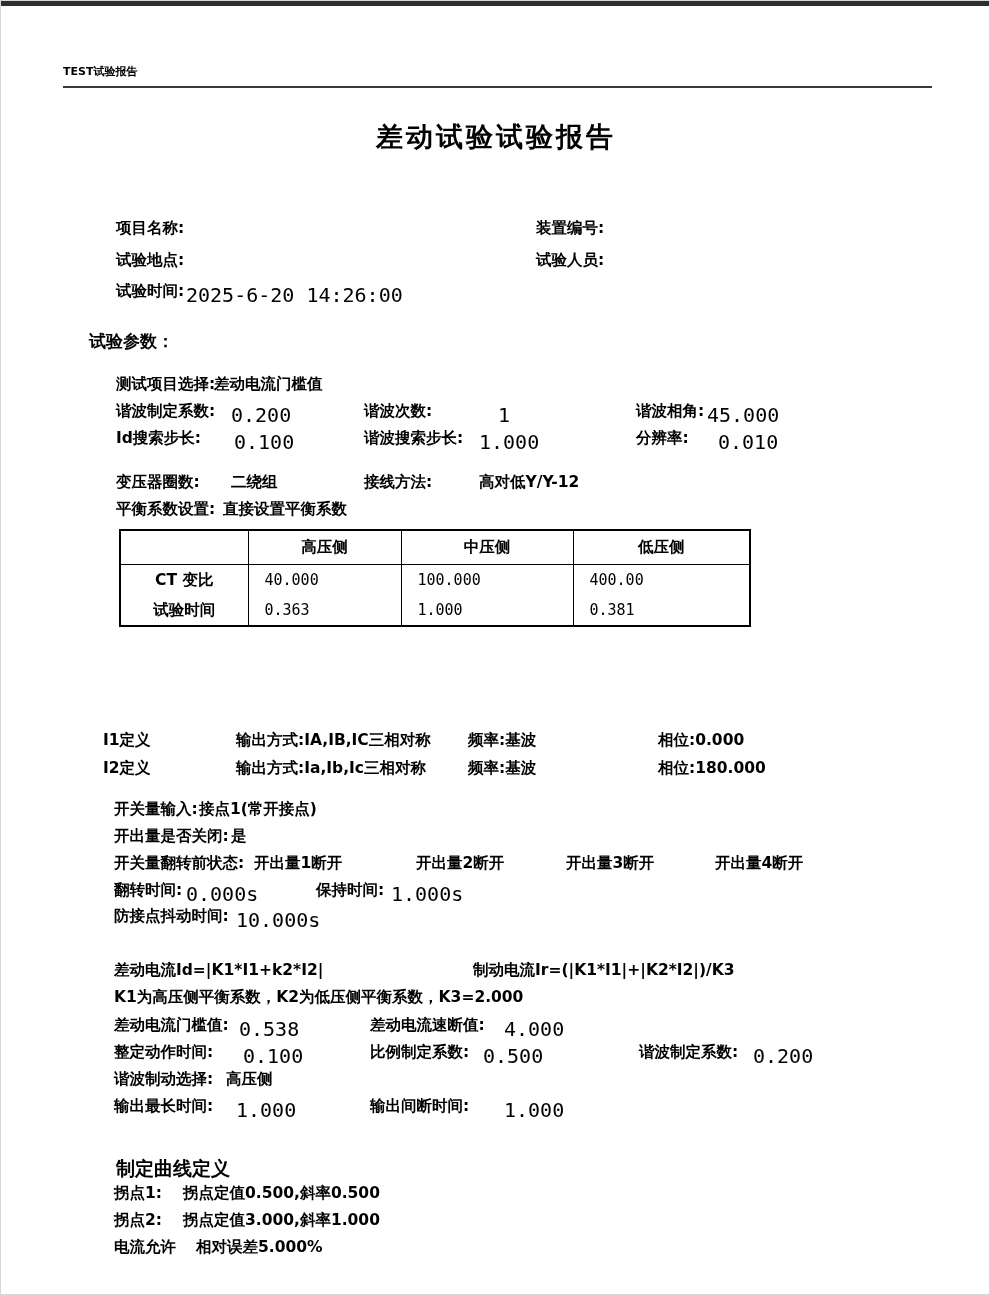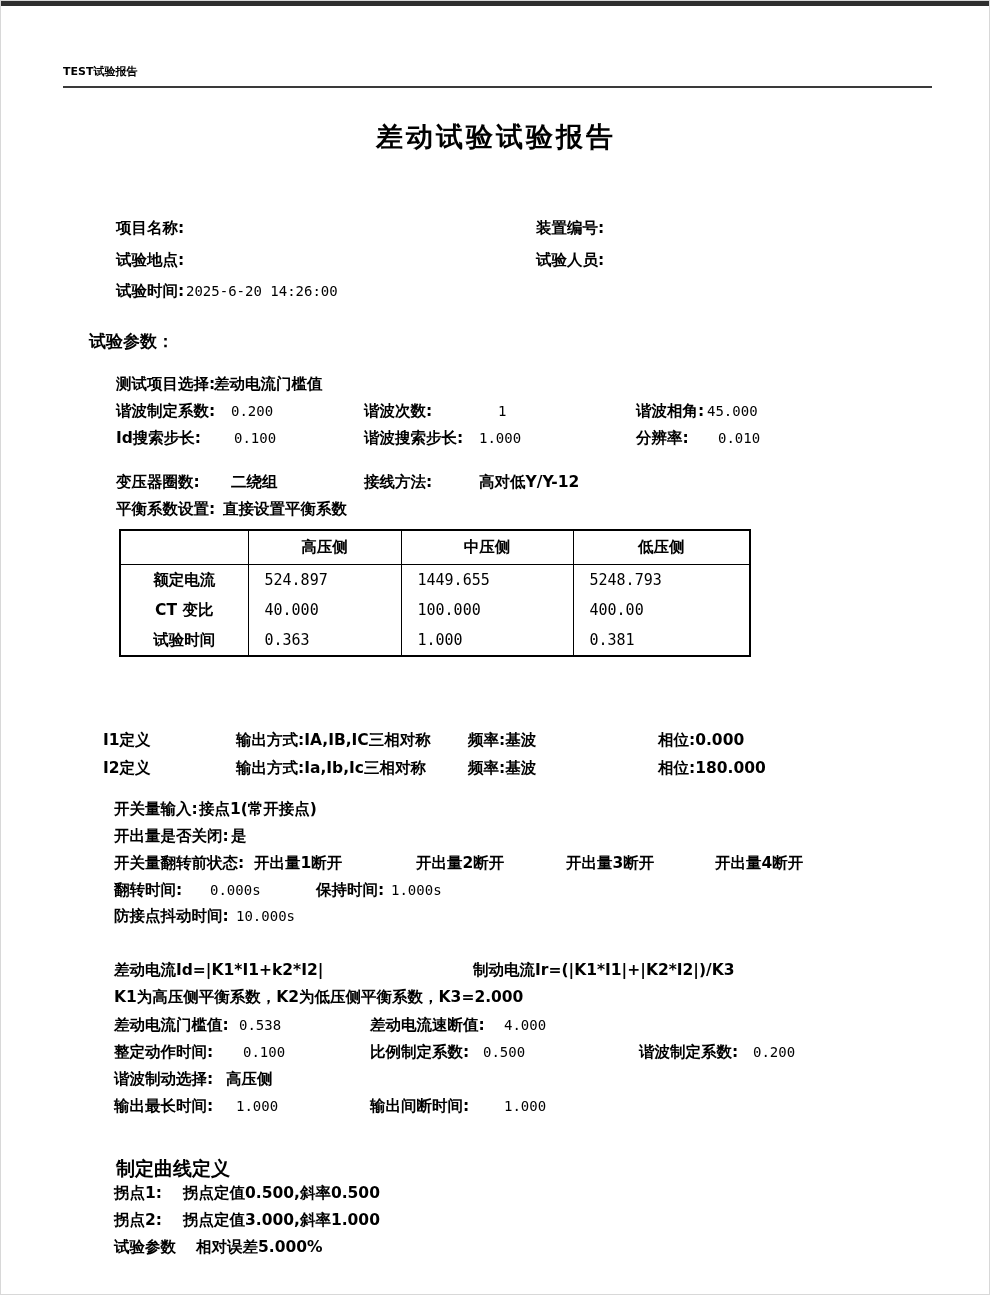--- a/index.html
+++ b/index.html
@@ -1,21 +1,21 @@
 <!DOCTYPE html>
 <html><head>
 <meta charset="utf-8">
 <style>
   html,body{margin:0;padding:0;background:#fff;}
   .page{position:relative;width:990px;height:1295px;background:#ffffff;
         box-sizing:border-box;border:1px solid #d8d8d8;overflow:hidden;
         font-family:"DejaVu Sans",sans-serif;color:#000;}
   .topbar{position:absolute;left:0;top:0;width:100%;height:5px;background:#2e2e2e;}
   .t{position:absolute;white-space:pre;font-size:15.5px;font-weight:600;color:#000;line-height:1.2;}
-  .v{font-family:"DejaVu Sans Mono",monospace;font-size:14px;font-weight:400;}
+  .v{font-family:"DejaVu Sans Mono",monospace;font-size:20px;font-weight:400;}
   .sm{font-size:11px;}
   .title{left:0;top:120px;width:990px;text-align:center;font-size:27px;font-weight:700;letter-spacing:3px;}
   .h2{font-size:17px;font-weight:700;}
   .rule{position:absolute;height:0;border-top:2px solid #3a3a3a;}
   table.rtable{position:absolute;left:118px;top:528px;border-collapse:collapse;table-layout:fixed;
         border:2px solid #000;font-size:15.5px;}
   table.rtable th, table.rtable td{border-left:1.5px solid #000;padding:0;}
   table.rtable th:first-child, table.rtable td:first-child{border-left:none;}
   table.rtable thead th{border-bottom:1.5px solid #000;height:33px;font-weight:600;text-align:center;}
   table.rtable td{height:30px;}
@@ -77,26 +77,20 @@
     <thead>
       <tr>
         <th></th>
         <th>高压侧</th>
         <th>中压侧</th>
         <th>低压侧</th>
       </tr>
     </thead>
     <tbody>
       <tr>
-        <td class="lbl">额定电流</td>
-        <td class="num">524.897</td>
-        <td class="num">1449.655</td>
-        <td class="num">5248.793</td>
-      </tr>
-      <tr>
         <td class="lbl">CT 变比</td>
         <td class="num">40.000</td>
         <td class="num">100.000</td>
         <td class="num">400.00</td>
       </tr>
       <tr>
         <td class="lbl">试验时间</td>
         <td class="num">0.363</td>
         <td class="num">1.000</td>
         <td class="num">0.381</td>
@@ -120,21 +114,21 @@
   <span class="t" style="left:113px;top:826px;">开出量是否关闭:</span>
   <span class="t" style="left:230px;top:826px;">是</span>
 
   <span class="t" style="left:113px;top:853px;">开关量翻转前状态:</span>
   <span class="t" style="left:253px;top:853px;">开出量1断开</span>
   <span class="t" style="left:415px;top:853px;">开出量2断开</span>
   <span class="t" style="left:565px;top:853px;">开出量3断开</span>
   <span class="t" style="left:714px;top:853px;">开出量4断开</span>
 
   <span class="t" style="left:113px;top:880px;">翻转时间:</span>
-  <span class="t v" style="left:185px;top:881px;margin-left:24px;">0.000s</span>
+  <span class="t v" style="left:185px;top:881px;">0.000s</span>
   <span class="t" style="left:315px;top:880px;">保持时间:</span>
   <span class="t v" style="left:390px;top:881px;">1.000s</span>
 
   <span class="t" style="left:113px;top:906px;">防接点抖动时间:</span>
   <span class="t v" style="left:235px;top:907px;">10.000s</span>
 
   <span class="t" style="left:113px;top:960px;">差动电流Id=|K1*I1+k2*I2|</span>
   <span class="t" style="left:472px;top:960px;">制动电流Ir=(|K1*I1|+|K2*I2|)/K3</span>
   <span class="t" style="left:113px;top:987px;">K1为高压侧平衡系数，K2为低压侧平衡系数，K3=2.000</span>
 
@@ -156,15 +150,15 @@
   <span class="t" style="left:113px;top:1096px;">输出最长时间:</span>
   <span class="t v" style="left:235px;top:1097px;">1.000</span>
   <span class="t" style="left:369px;top:1096px;">输出间断时间:</span>
   <span class="t v" style="left:503px;top:1097px;">1.000</span>
 
   <span class="t h2" style="left:115px;top:1156px;font-size:19px;">制定曲线定义</span>
   <span class="t" style="left:113px;top:1183px;">拐点1:</span>
   <span class="t" style="left:182px;top:1183px;">拐点定值0.500,斜率0.500</span>
   <span class="t" style="left:113px;top:1210px;">拐点2:</span>
   <span class="t" style="left:182px;top:1210px;">拐点定值3.000,斜率1.000</span>
-  <span class="t" style="left:113px;top:1237px;">试验参数</span>
+  <span class="t" style="left:113px;top:1237px;">电流允许</span>
   <span class="t" style="left:195px;top:1237px;">相对误差5.000%</span>
 </div>
 
 </body></html>

